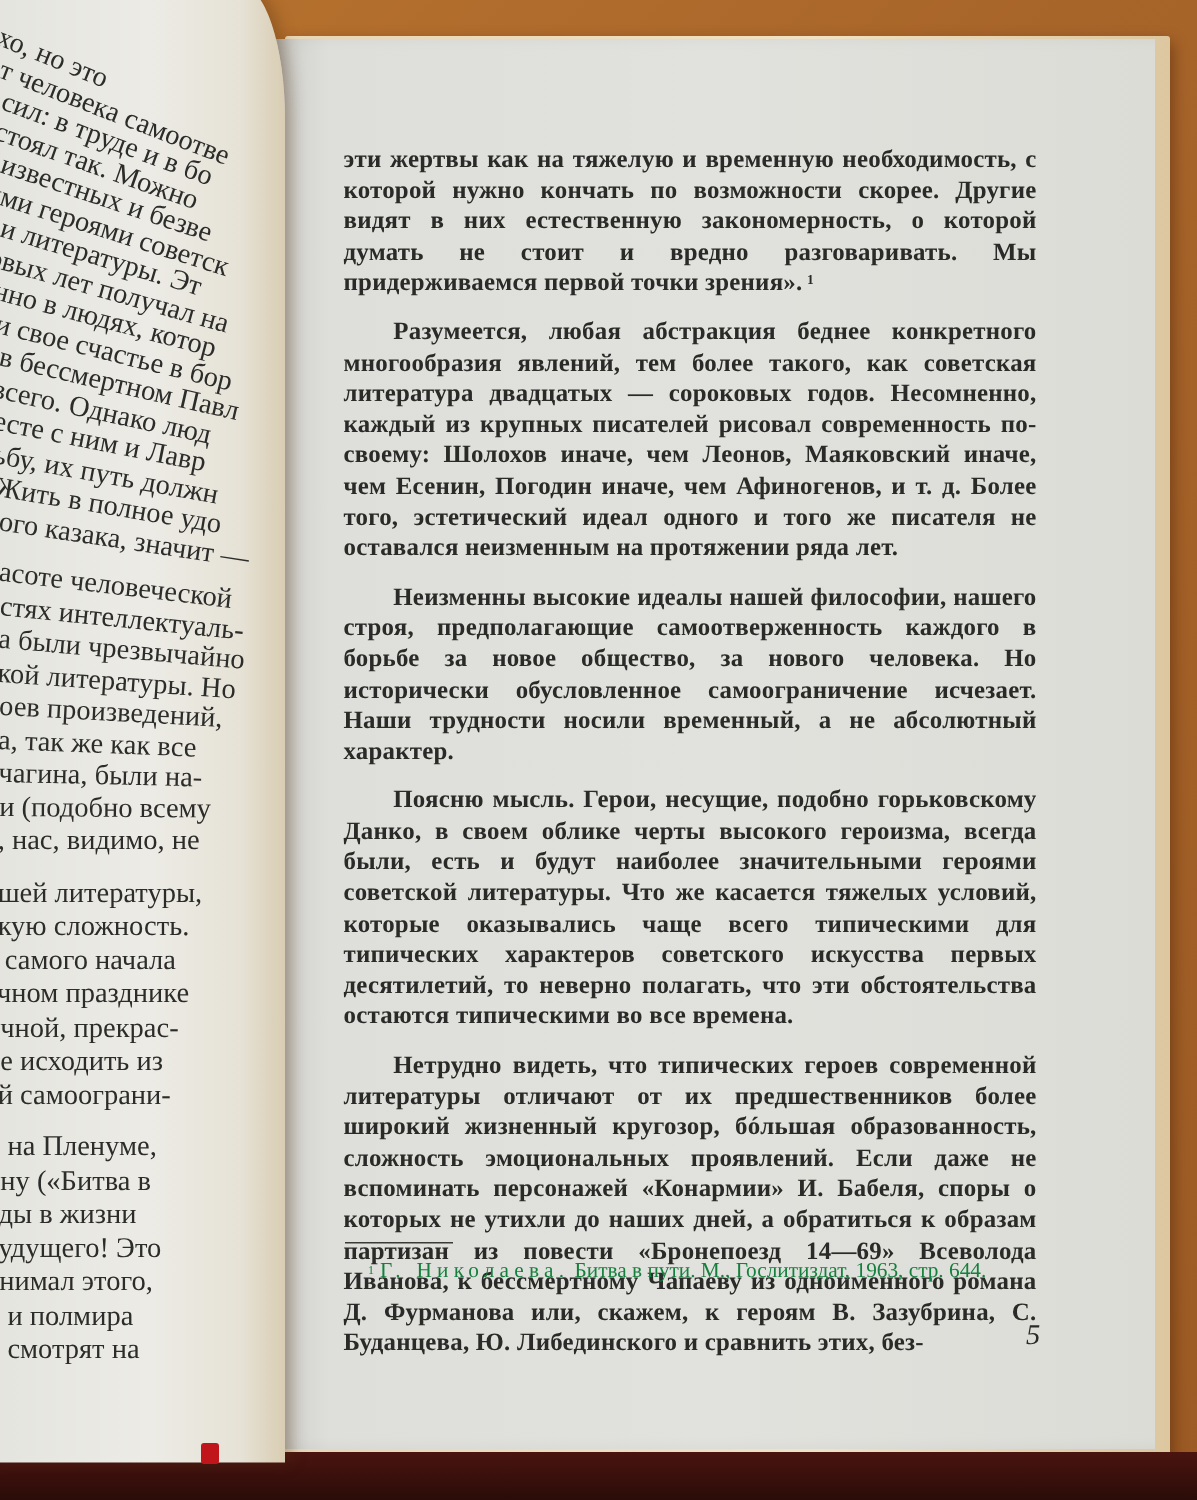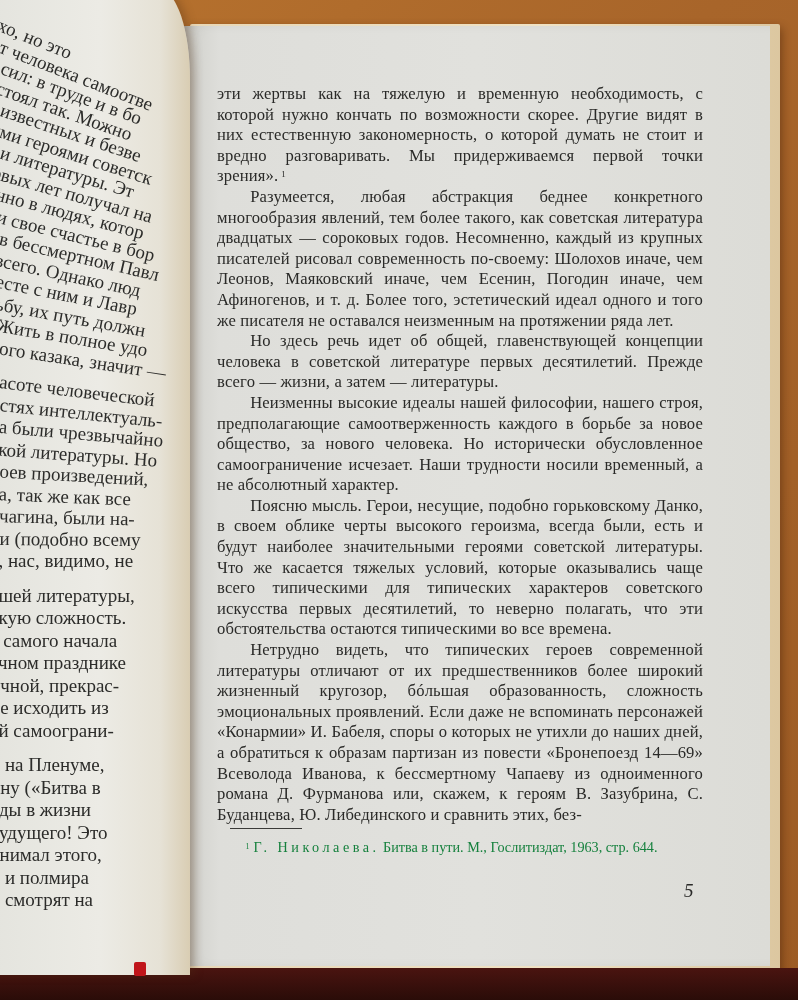--- a/index.html
+++ b/index.html
@@ -40,21 +40,21 @@
     font-size:19px; color:#2c2c2a; line-height:22px;
   }
   .left-line {
     position:absolute; white-space:nowrap; transform-origin:left center;
   }
   .page-body {
     position:absolute; left:217px; top:84px; width:486px;
     font-size:16.6px; line-height:20.6px; color:#2a2a28;
     text-align:justify; letter-spacing:0.15px;
   }
-  .page-body p { margin:0; }
+  .page-body p { margin:12px;font-weight:bold; }
   .page-body p.indent { text-indent:2em; }
   .page-body p.first { text-indent:0; }
   sup.fn { font-size:9px; vertical-align:top; position:relative; top:-2px; margin-left:3px; }
   .footnote-rule {
     position:absolute; left:230px; top:828px; width:72px; height:1px; background:#3a3a38;
   }
   .footnote {
     position:absolute; left:217px; top:838px; width:486px;
     font-size:14.2px; line-height:18px; color:#15803d; text-align:justify;
   }
@@ -70,21 +70,20 @@
 <body>
 
 <div class="cover-edge"></div>
 <div class="bottom-band"></div>
 
 <div class="right-page"></div>
 
 <div class="page-body">
   <p class="first"><span>эти жертвы как на тяжелую и временную необходимость, с которой нужно кончать по возможности скорее. Другие видят в них естественную закономерность, о которой думать не стоит и вредно разговаривать. Мы придерживаемся первой точки зрения».</span><sup class="fn">1</sup></p>
   <p class="indent">Разумеется, любая абстракция беднее конкретного многообразия явлений, тем более такого, как советская литература двадцатых — сороковых годов. Несомненно, каждый из крупных писателей рисовал современность по-своему: Шолохов иначе, чем Леонов, Маяковский иначе, чем Есенин, Погодин иначе, чем Афиногенов, и т. д. Более того, эстетический идеал одного и того же писателя не оставался неизменным на протяжении ряда лет.</p>
-  <p class="indent">Но здесь речь идет об общей, главенствующей концепции человека в советской литературе первых десятилетий. Прежде всего — жизни, а затем — литературы.</p>
   <p class="indent">Неизменны высокие идеалы нашей философии, нашего строя, предполагающие самоотверженность каждого в борьбе за новое общество, за нового человека. Но исторически обусловленное самоограничение исчезает. Наши трудности носили временный, а не абсолютный характер.</p>
   <p class="indent">Поясню мысль. Герои, несущие, подобно горьковскому Данко, в своем облике черты высокого героизма, всегда были, есть и будут наиболее значительными героями советской литературы. Что же касается тяжелых условий, которые оказывались чаще всего типическими для типических характеров советского искусства первых десятилетий, то неверно полагать, что эти обстоятельства остаются типическими во все времена.</p>
   <p class="indent">Нетрудно видеть, что типических героев современной литературы отличают от их предшественников более широкий жизненный кругозор, бóльшая образованность, сложность эмоциональных проявлений. Если даже не вспоминать персонажей «Конармии» И. Бабеля, споры о которых не утихли до наших дней, а обратиться к образам партизан из повести «Бронепоезд 14—69» Всеволода Иванова, к бессмертному Чапаеву из одноименного романа Д. Фурманова или, скажем, к героям В. Зазубрина, С. Буданцева, Ю. Либединского и сравнить этих, без-</p>
 </div>
 
 <div class="footnote-rule"></div>
 <div class="footnote">
   <div class="first-line">
     <span class="fn-marker">1</span><span class="spaced">Г. Николаева.</span>
     <span>Битва в пути. М., Гослитиздат, 1963, стр. 644.</span>

